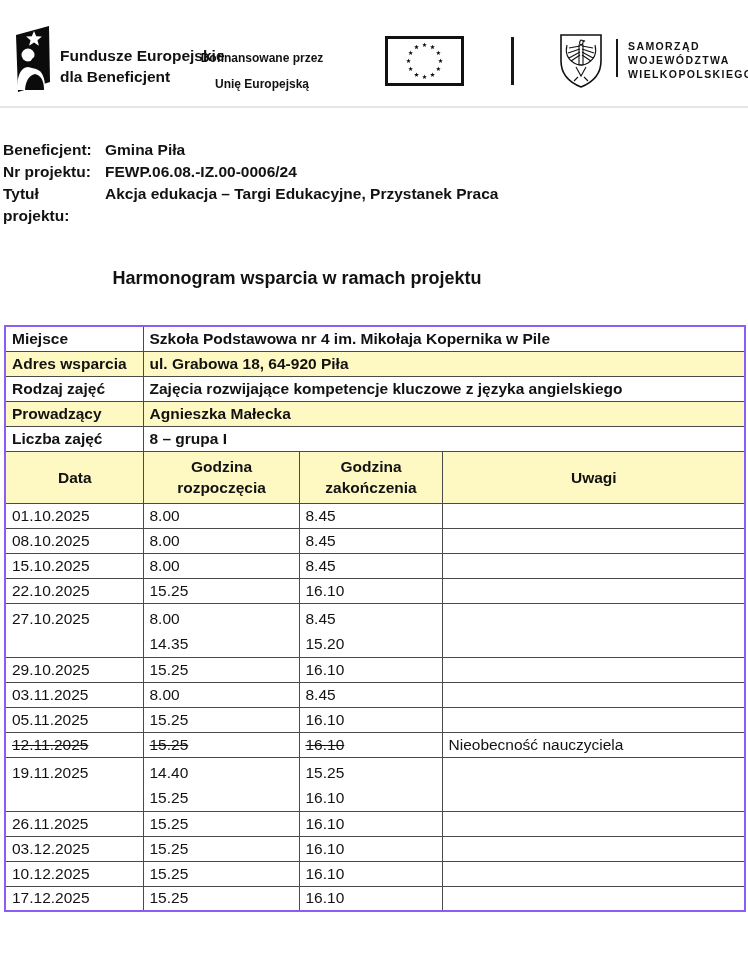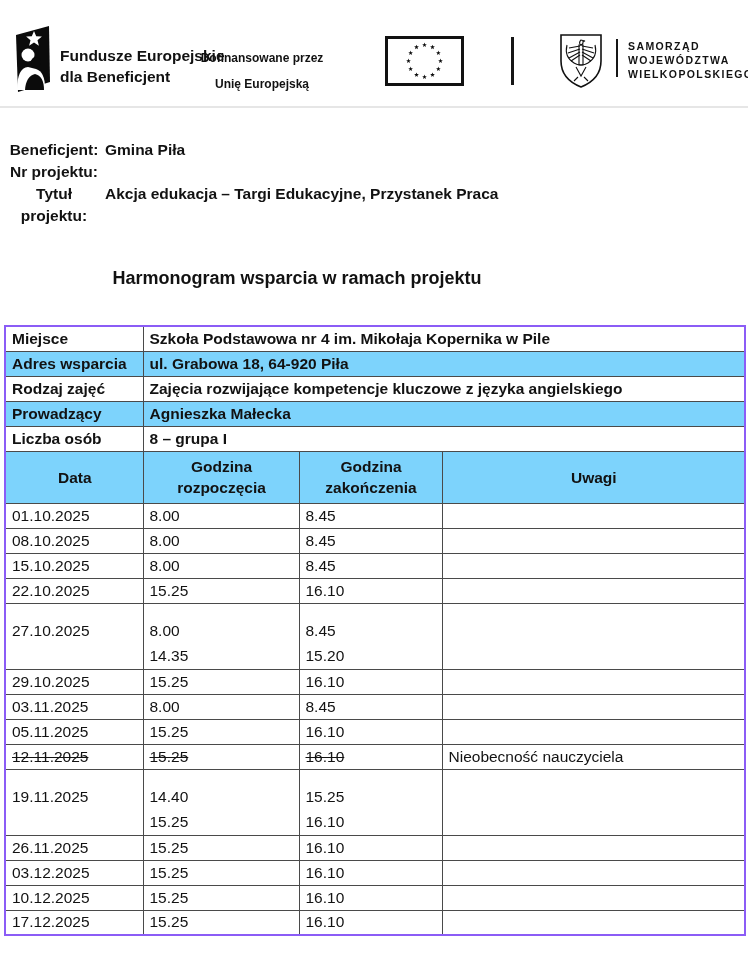--- a/index.html
+++ b/index.html
@@ -14,35 +14,35 @@
   .fe-text { position:absolute; left:60px; top:45px; font-size:15.5px; font-weight:bold; line-height:21px; }
   .cofunded-text { position:absolute; right:376px; top:45px; font-size:12px; font-weight:bold; line-height:26px; text-align:center; width:220px; }
   .eu-flag { position:absolute; left:385px; top:36px; }
   .divider-main { position:absolute; left:511px; top:37px; width:3px; height:48px; background:#161616; }
   .crest { position:absolute; left:559px; top:33px; }
   .divider-thin { position:absolute; left:616px; top:39px; width:1.5px; height:38px; background:#161616; }
   .samorzad-text { position:absolute; left:628px; top:39px; font-size:10.5px; font-weight:600; letter-spacing:1.4px; line-height:14px; }
 
   
   .meta { position:absolute; left:3px; top:139px; font-size:15.5px; font-weight:bold; line-height:22px; }
-  .meta-row { display:flex;text-align:center; }
+  .meta-row { display:flex; }
   .meta-label { width:102px; flex:0 0 102px; }
 
   
   .doc-title { position:absolute; left:0; top:268px; width:594px; text-align:center; font-size:18px; font-weight:bold; }
 
   
   table.schedule { position:absolute; left:4px; top:325px; width:740px; border-collapse:collapse; table-layout:fixed; }
   table.schedule td, table.schedule th { border:1.5px solid #4a4a4a; font-size:15.5px; padding:1px 5px 1px 6px; overflow:hidden; }
   table.schedule { border:2px solid #8b5cf6; }
   tr.r-info td { height:25px; font-weight:bold; }
-  tr.shade td, tr.head th { background:#7dd3fc; }
+  tr.shade td, tr.head th { background:#fef9c3; }
   tr.head th { height:52px; font-weight:bold; text-align:center; vertical-align:middle; line-height:21px; }
   tr.r-single td { height:25px; font-weight:normal; vertical-align:middle; }
-  tr.r-double td { height:52px; font-weight:normal; vertical-align:top; padding-top:14px; line-height:25px; }
+  tr.r-double td { height:52px; font-weight:normal; vertical-align:top; padding-top:2px; line-height:25px; }
   td.struck { text-decoration:line-through; }
   .col-date { width:138px; } .col-start { width:156px; } .col-end { width:143px; } .col-notes { width:303px; }
 </style>
 </head>
 <body>
 
 <div class="logo-header">
 
   <svg class="fe-flag-logo" width="39" height="69" viewBox="0 0 39 69">
     <polygon points="3,11 36,2 37,58 5,68" fill="#0b0b0b"></polygon>
@@ -104,20 +104,21 @@
 </div>
 <div class="header-rule"></div>
 
 <div class="meta">
   <div class="meta-row">
     <div class="meta-label">Beneficjent:</div>
     <div class="meta-value">Gmina Piła</div>
   </div>
   <div class="meta-row">
     <div class="meta-label">Nr projektu:</div>
+    <div class="meta-value">FEWP.06.08.-IZ.00-0006/24</div>
   </div>
   <div class="meta-row">
     <div class="meta-label">Tytuł projektu:</div>
     <div class="meta-value">Akcja edukacja – Targi Edukacyjne, Przystanek Praca</div>
   </div>
 </div>
 
 <div class="doc-title">Harmonogram wsparcia w ramach projektu</div>
 
 <table class="schedule">
@@ -139,21 +140,21 @@
     </tr>
     <tr class="r-info">
       <td>Rodzaj zajęć</td>
       <td colspan="3">Zajęcia rozwijające kompetencje kluczowe z języka angielskiego</td>
     </tr>
     <tr class="r-info shade">
       <td>Prowadzący</td>
       <td colspan="3">Agnieszka Małecka</td>
     </tr>
     <tr class="r-info">
-      <td>Liczba osób</td>
+      <td>Liczba zajęć</td>
       <td colspan="3">8 – grupa I</td>
     </tr>
 
     <tr class="head">
       <th class="pre">Data</th>
       <th class="pre">Godzina
 rozpoczęcia</th>
       <th class="pre">Godzina
 zakończenia</th>
       <th class="pre">Uwagi</th>

